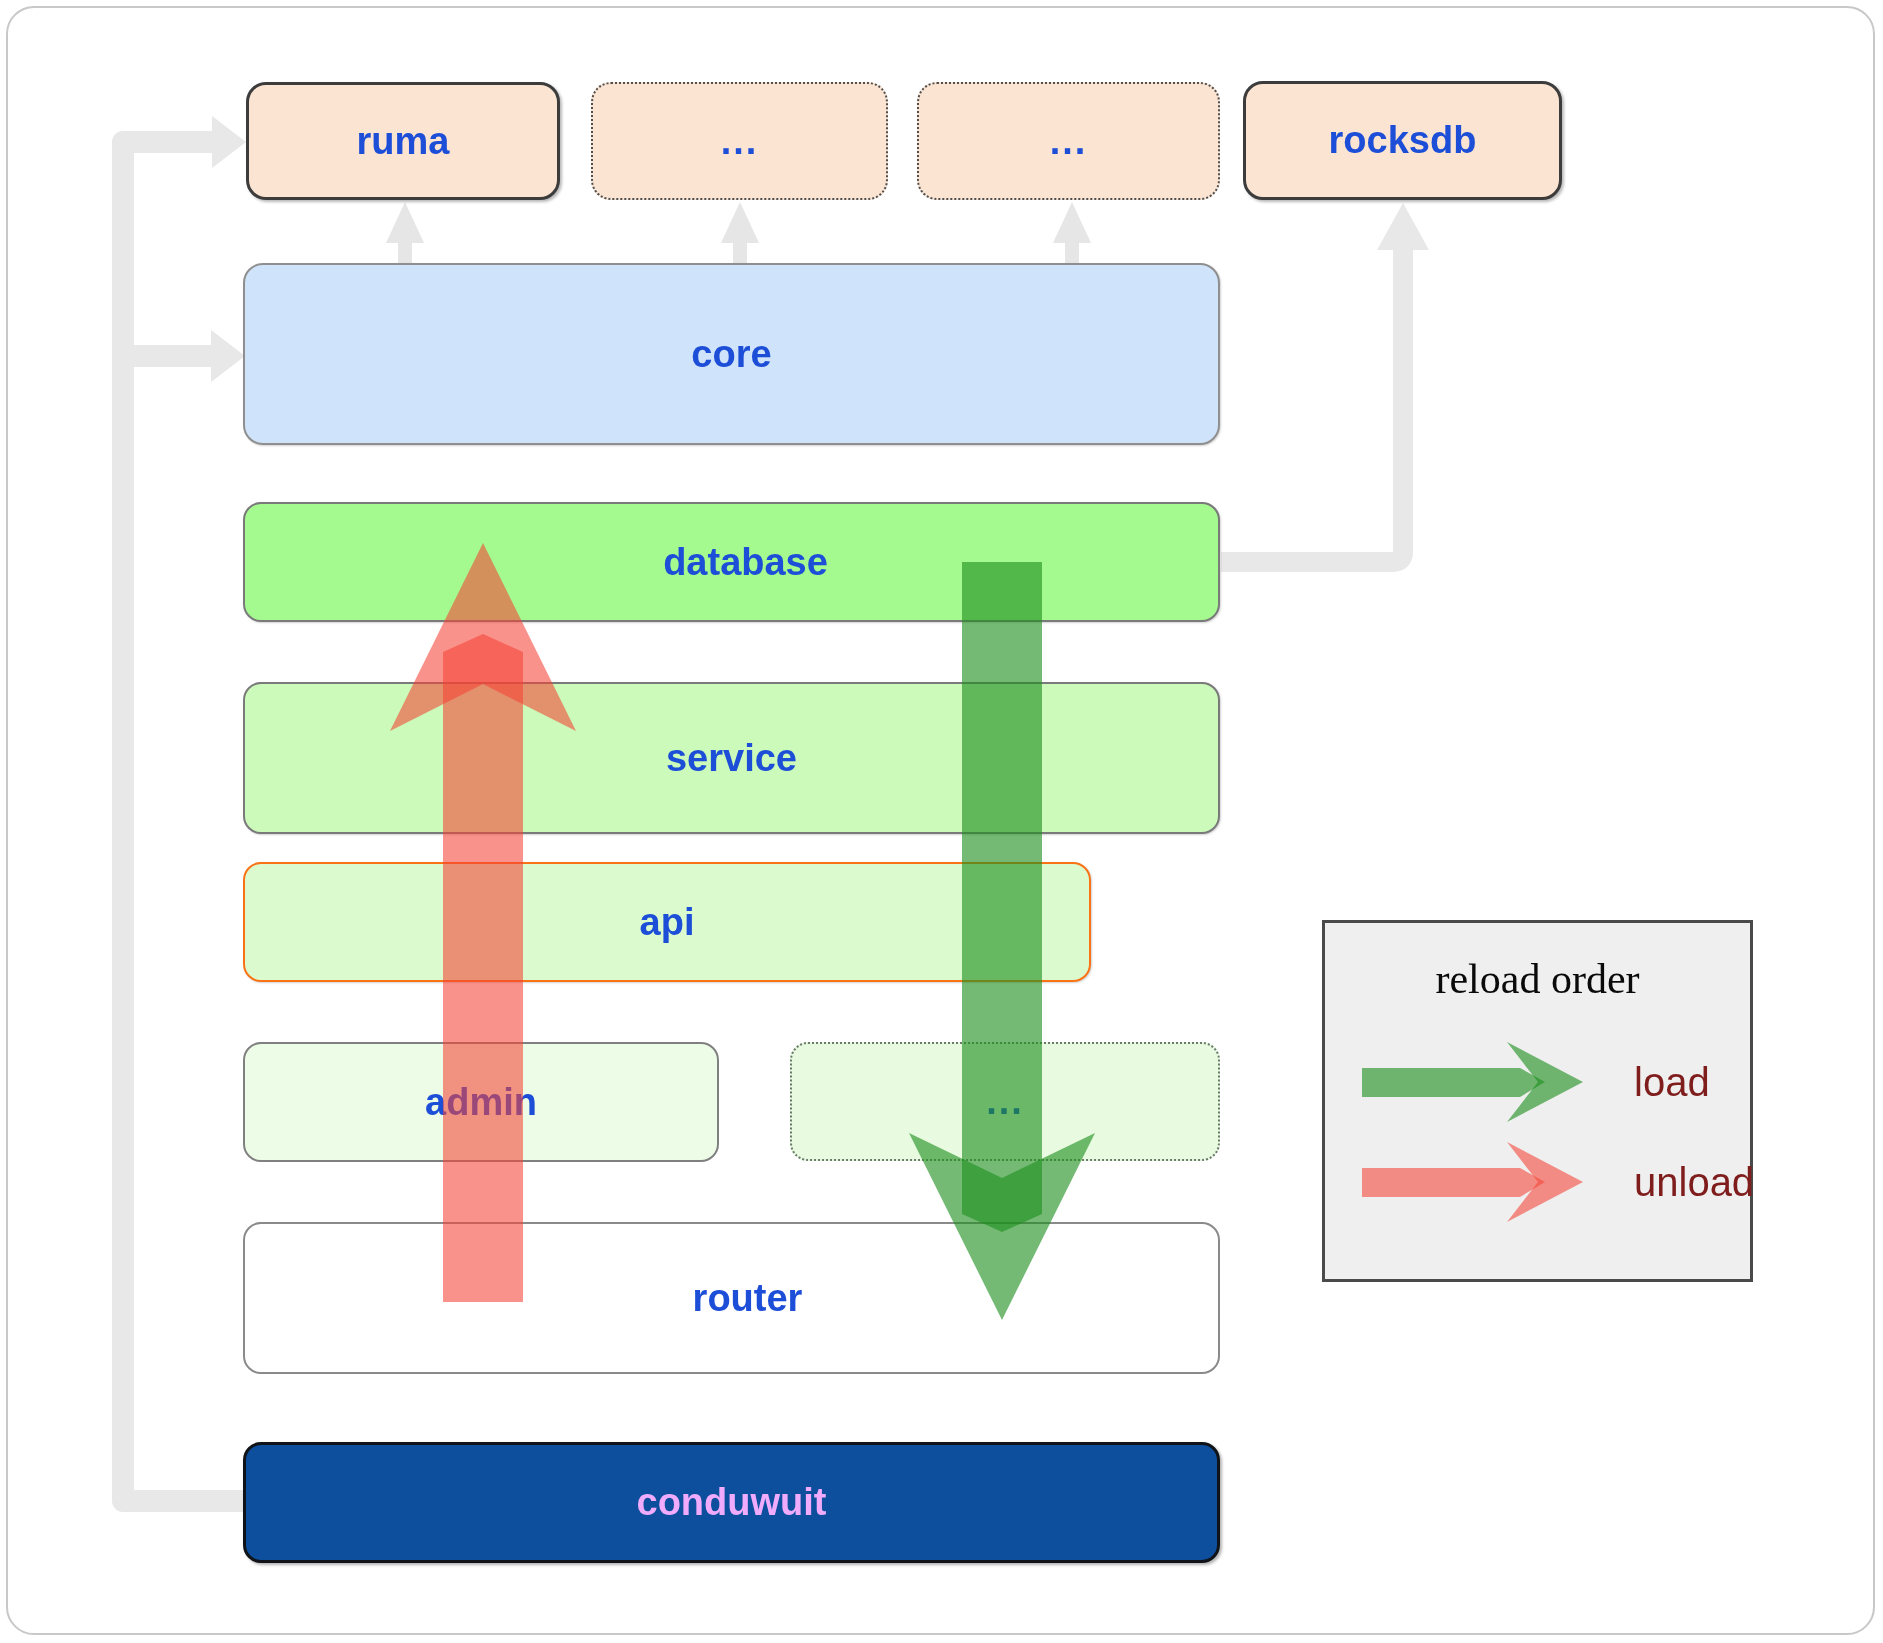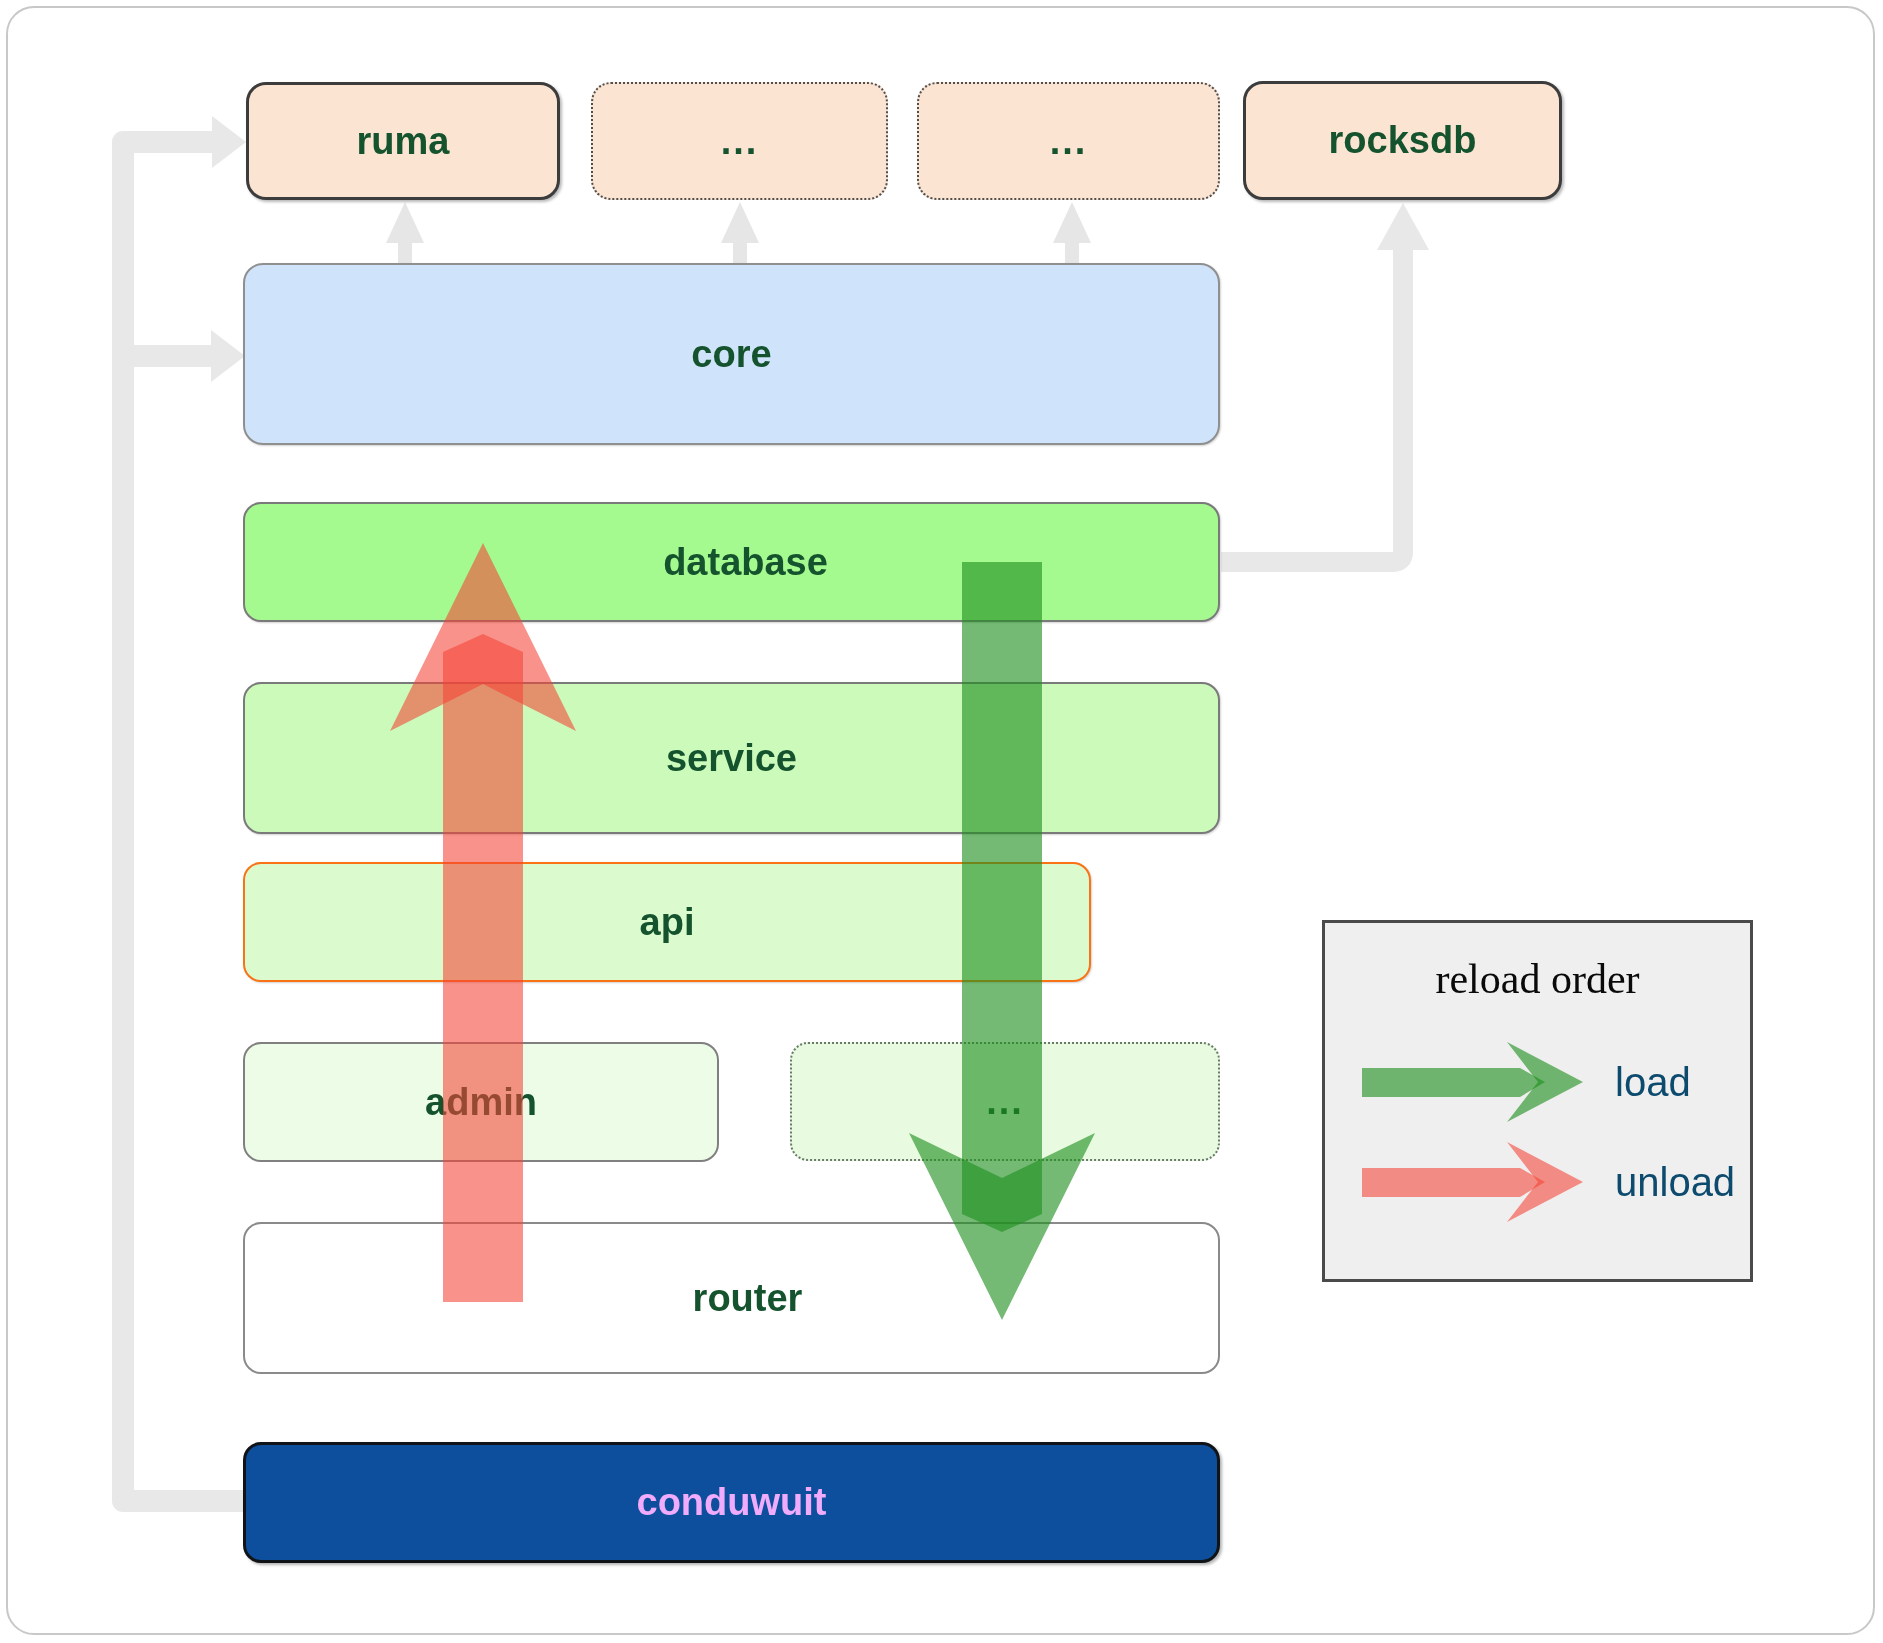--- a/index.html
+++ b/index.html
@@ -2,21 +2,21 @@
 <html><head>
 <meta charset="utf-8">
 <style>
   html,body{margin:0;padding:0;background:#ffffff;width:1883px;height:1643px;
     font-family:"Liberation Sans",sans-serif;overflow:hidden;}
   .stage{position:absolute;left:0;top:0;width:1883px;height:1643px;}
   .frame{position:absolute;left:6px;top:6px;width:1869px;height:1629px;
     border:2px solid #c8c8c8;border-radius:28px;box-sizing:border-box;background:#ffffff;}
   svg.layer{position:absolute;left:0;top:0;width:1883px;height:1643px;pointer-events:none;}
   .box{position:absolute;display:flex;align-items:center;justify-content:center;
-    box-sizing:border-box;border-radius:20px;font-size:38px;font-weight:600;color:#14532d;}
+    box-sizing:border-box;border-radius:20px;font-size:38px;font-weight:600;color:#1d4ed8;}
   .peach{background:#fbe4d2;}
   .solid-dark{border:3px solid #3c3c3c;box-shadow:2px 2px 3px rgba(0,0,0,0.28);}
   .dotted-dark{border:2px dotted #4f4f4f;}
   .b-ruma{left:246px;top:82px;width:314px;height:118px;}
   .b-ext1{left:591px;top:82px;width:297px;height:118px;}
   .b-ext2{left:917px;top:82px;width:303px;height:118px;}
   .b-rocksdb{left:1243px;top:81px;width:319px;height:119px;}
   .b-core{left:243px;top:263px;width:977px;height:182px;background:#cfe4fa;
     border:2px solid #8f8f8f;border-radius:20px;box-shadow:1px 1px 2px rgba(0,0,0,0.18);}
   .b-database{left:243px;top:502px;width:977px;height:120px;background:#a4fa8f;
@@ -32,21 +32,21 @@
   .b-router{left:243px;top:1222px;width:977px;height:152px;background:#ffffff;
     border:2px solid #8a8a8a;border-radius:18px;padding-left:32px;}
   .b-conduwuit{left:243px;top:1442px;width:977px;height:121px;background:#0d4f9c;
     border:3px solid #101418;border-radius:18px;color:#f0abfc;font-weight:700;
     box-shadow:2px 2px 3px rgba(0,0,0,0.3);}
   .dots{font-weight:700;letter-spacing:2px;}
   .legend{position:absolute;left:1322px;top:920px;width:431px;height:362px;
     background:#efefef;border:3px solid #4a4a4a;box-sizing:border-box;}
   .legend-title{display:block;text-align:center;margin-top:32px;font-size:42px;
     color:#0a0a0a;font-weight:400;font-family:Liberation Serif, serif;}
-  .legend-label{position:absolute;left:290px;font-size:40px;color:#0c4a6e;font-weight:400;}
+  .legend-label{position:absolute;left:309px;font-size:40px;color:#7f1d1d;font-weight:400;}
   .legend-label.load{top:137px;}
   .legend-label.unload{top:237px;}
 </style>
 </head>
 <body>
 
 <div class="stage">
   <div class="frame"></div>
 
   <svg class="layer" viewBox="0 0 1883 1643">

